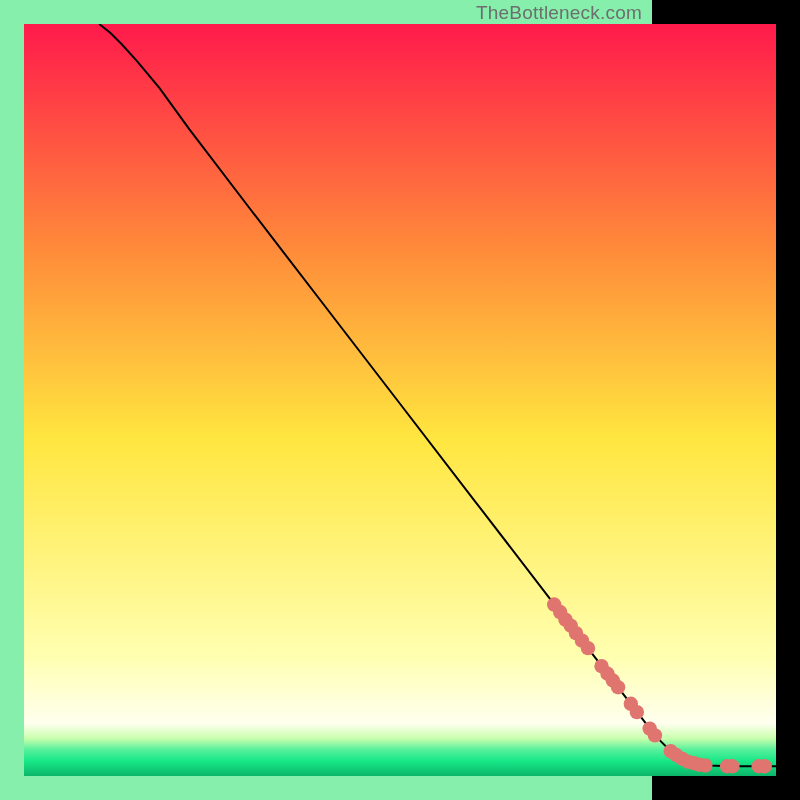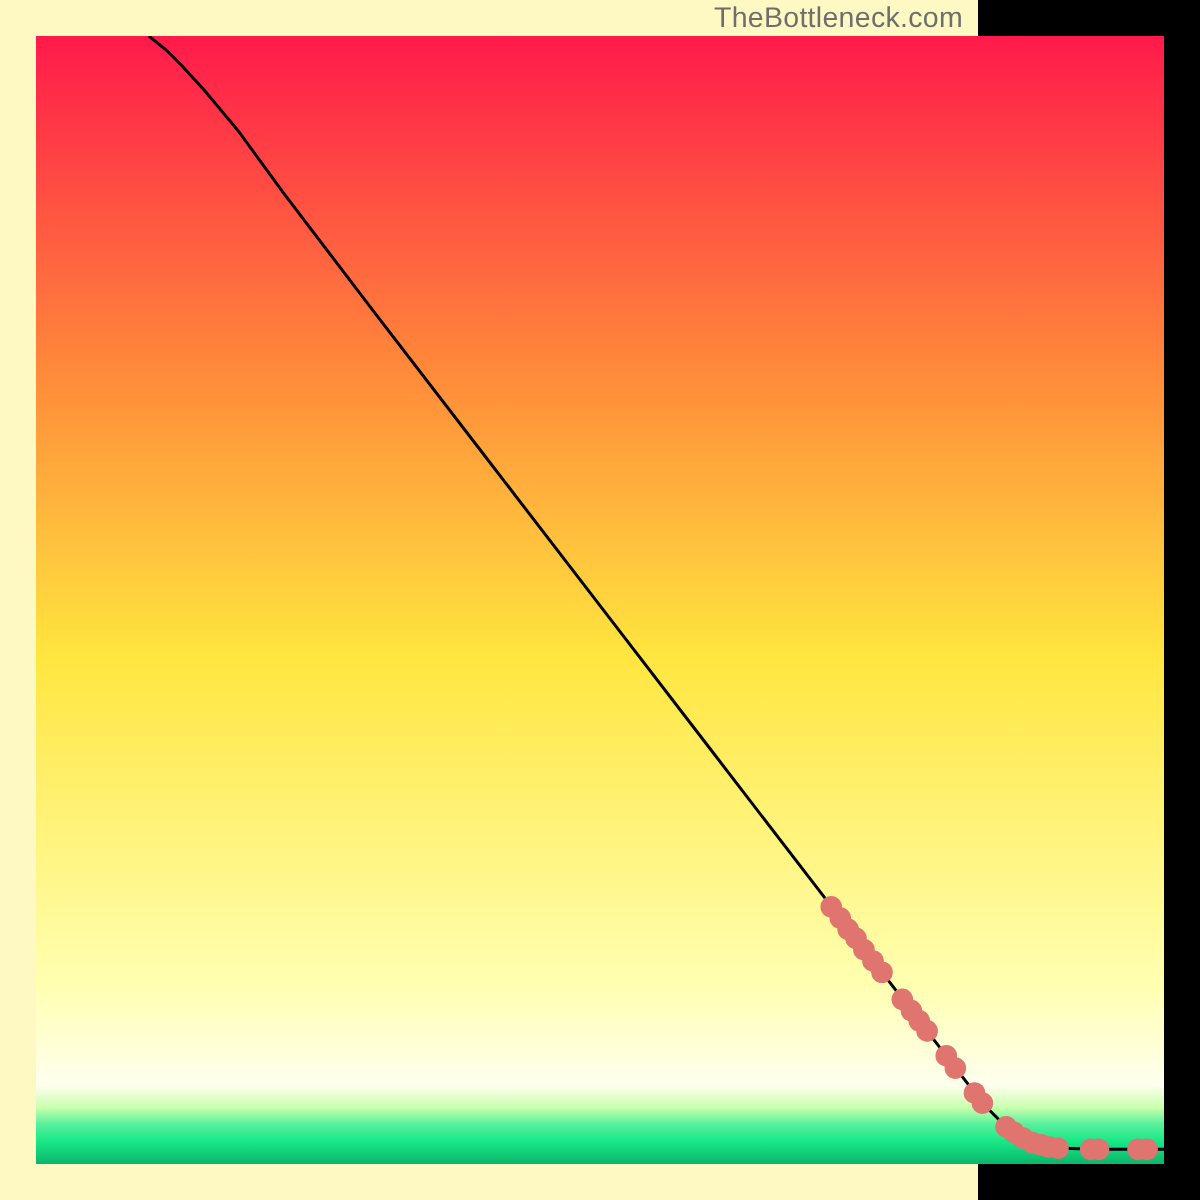--- a/index.html
+++ b/index.html
@@ -10,21 +10,21 @@
     background: #000;
     overflow: hidden;
     font-family: Arial, Helvetica, sans-serif;
   }
   .frame {
     position: absolute;
     left: 0;
     top: 0;
     width: 652px;
     height: 800px;
-    background: #fef9c3;
+    background: #86efac;
   }
   .plot {
     position: absolute;
     left: 24px;
     top: 24px;
     width: 752px;
     height: 752px;
   }
   .attribution {
     position: absolute;

